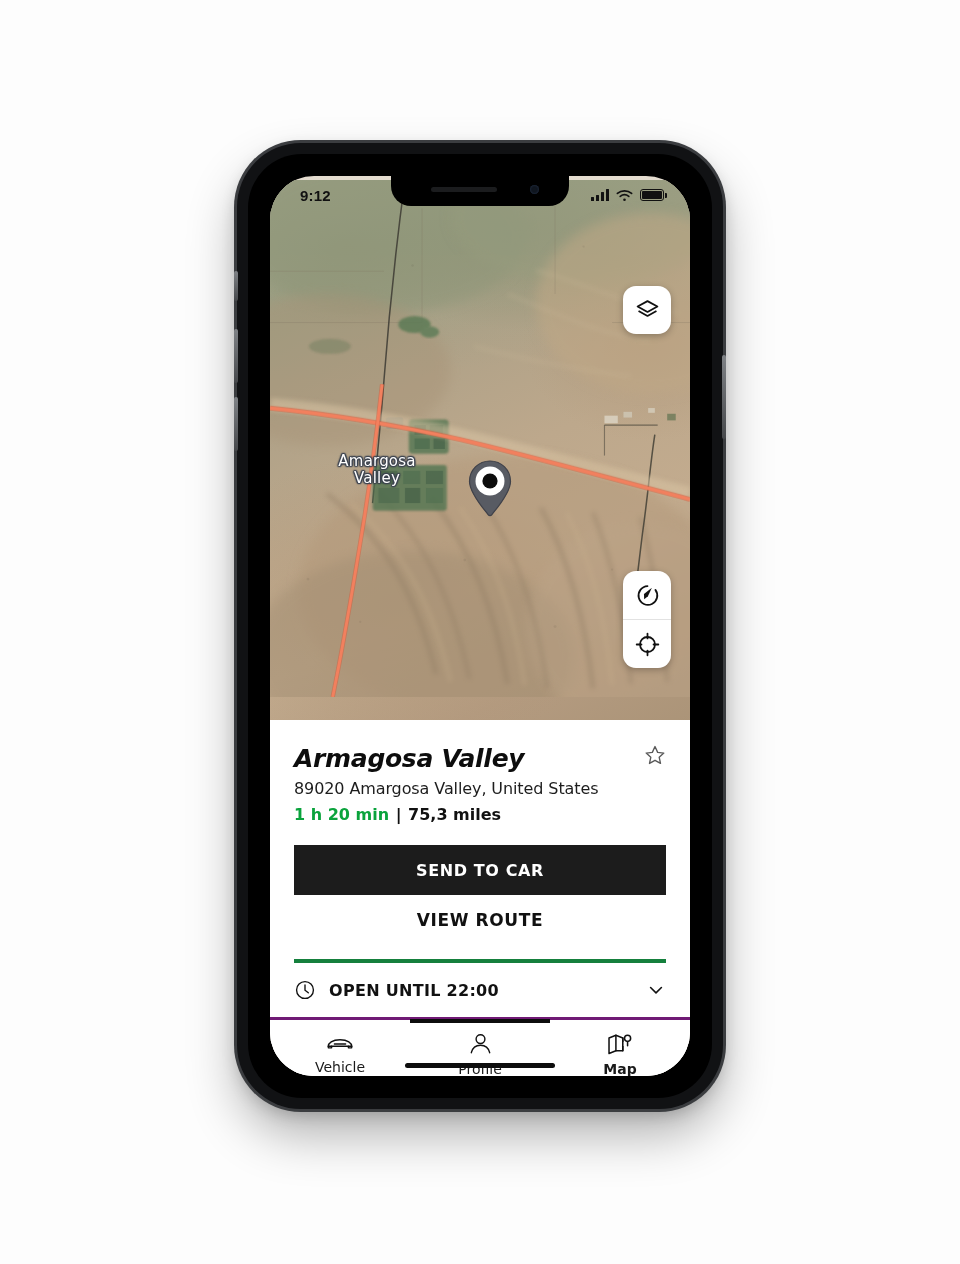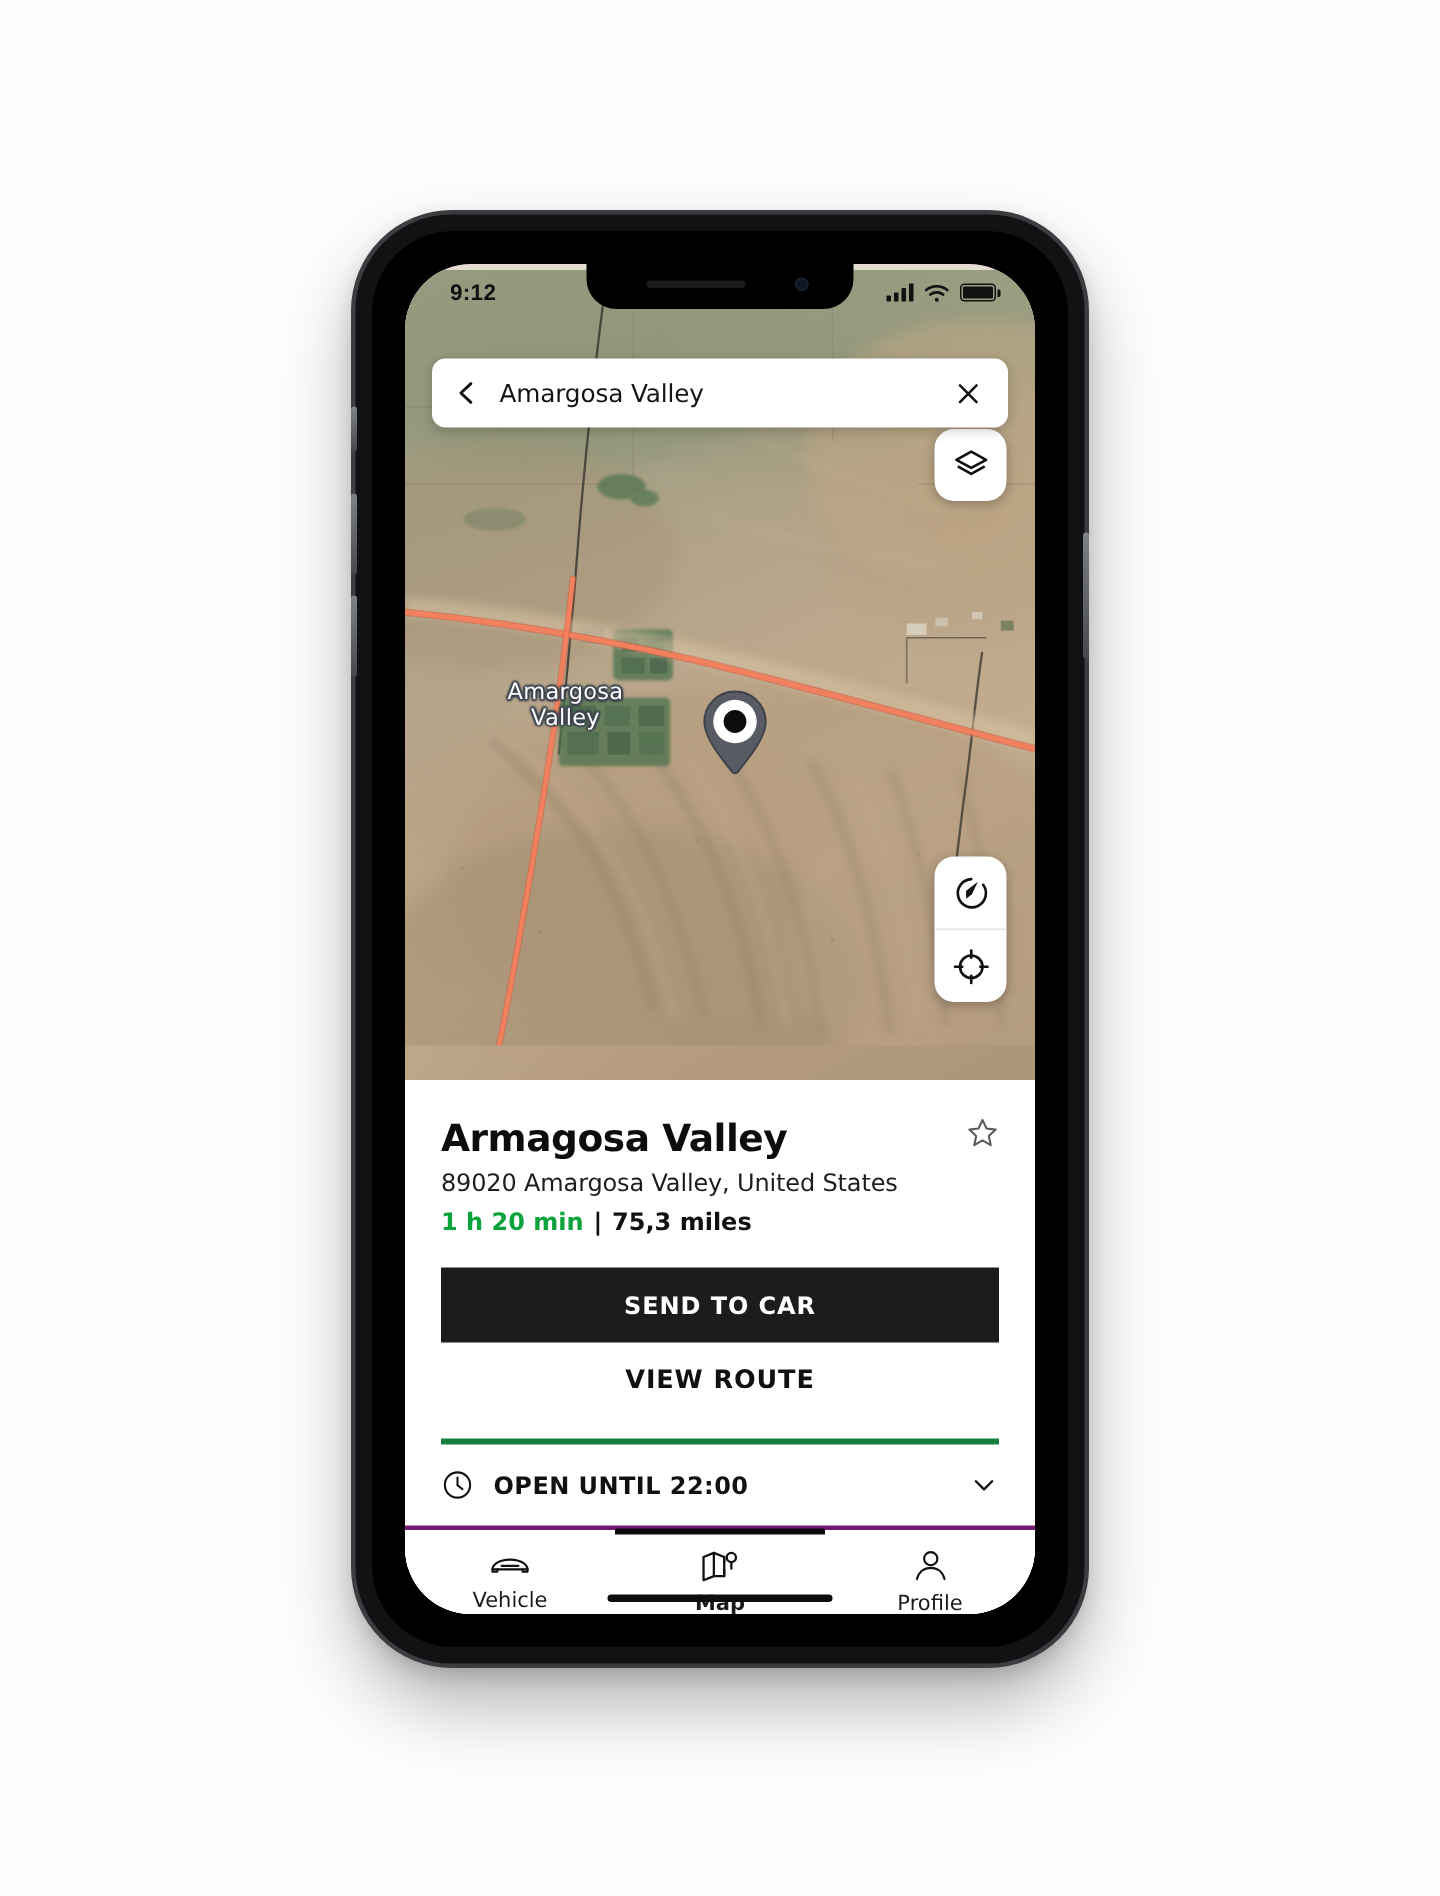--- a/index.html
+++ b/index.html
@@ -144,20 +144,21 @@
   }
   .grabber{
     width:34px; height:4px; background:#c9c9c9; border-radius:3px;
     margin:9px auto 0; cursor:pointer;
   }
   .sheet-body{ padding:15px 24px 0 24px; flex:1; }
   .title-row{ display:flex; align-items:flex-start; justify-content:space-between; }
   .poi-title{
     font-size:25px; font-weight:bold; color:#0d0d0d; letter-spacing:-.3px;
     font-family:"DejaVu Sans", sans-serif;
+    font-style:italic;
   }
   .poi-addr{
     margin-top:6px; font-size:16px; color:#1d1d1d; letter-spacing:-.1px;
     font-family:"DejaVu Sans", sans-serif;
   }
   .poi-meta{
     margin-top:7px; font-size:16px; font-weight:bold; color:#111;
     font-family:"DejaVu Sans", sans-serif;
   }
   .poi-meta .dur{ color:#0aa33c; }
@@ -380,34 +381,20 @@
               <path d="M1.4 4.4 A11 11 0 0 1 15.6 4.4"></path>
               <path d="M4.2 7.4 A7 7 0 0 1 12.8 7.4"></path>
               <circle cx="8.5" cy="10.8" r="1.3" fill="#111" stroke="none"></circle>
             </svg>
             <span class="battery">
                 <span></span>
               </span>
           </div>
         </div>
 
-        <div class="searchbar">
-          <div class="ic-btn">
-            <svg width="20" height="20" viewBox="0 0 24 24" fill="none" stroke="#111" stroke-width="2.3" stroke-linecap="round" stroke-linejoin="round">
-              <polyline points="15.5,4.5 7.5,12 15.5,19.5"></polyline>
-            </svg>
-          </div>
-          <div class="search-text" placeholder="Search">Amargosa Valley</div>
-          <div class="ic-btn">
-            <svg width="19" height="19" viewBox="0 0 24 24" fill="none" stroke="#111" stroke-width="2.1" stroke-linecap="round">
-              <line x1="5" y1="5" x2="19" y2="19"></line>
-              <line x1="19" y1="5" x2="5" y2="19"></line>
-            </svg>
-          </div>
-        </div>
 
         <div class="sheet">
           <div class="grabber"></div>
 
           <div class="sheet-body">
             <div class="title-row">
               <div class="poi-title">Armagosa Valley</div>
               <div class="ic-btn">
                 <svg width="22" height="22" viewBox="0 0 24 24" fill="none" stroke="#5a5a5a" stroke-width="1.5" stroke-linejoin="round">
                   <polygon points="12,2.8 14.9,9.1 21.6,9.9 16.6,14.5 18,21.2 12,17.8 6,21.2 7.4,14.5 2.4,9.9 9.1,9.1"></polygon>
@@ -445,40 +432,40 @@
               <svg width="28" height="20" viewBox="0 0 30 20" fill="none" stroke="#111" stroke-width="1.5" stroke-linecap="round" stroke-linejoin="round">
                 <path d="M2.5 13.5 C2.5 10.5 6.5 6.5 15 6.5 C23.5 6.5 27.5 10.5 27.5 13.5"></path>
                 <path d="M2.5 13.5 L27.5 13.5"></path>
                 <path d="M2.5 13.5 L2.5 15.2 L6 15.2 L6 13.5"></path>
                 <path d="M27.5 13.5 L27.5 15.2 L24 15.2 L24 13.5"></path>
                 <path d="M9 11 L21 11"></path>
               </svg>
               <div class="tab-label">Vehicle</div>
             </div>
 
+            <div class="tab">
+              <svg width="25" height="22" viewBox="0 0 26 23" fill="none" stroke="#111" stroke-width="1.5" stroke-linecap="round" stroke-linejoin="round">
+                <circle cx="13" cy="6.4" r="4.6"></circle>
+                <path d="M3.4 20.6 C4.6 15.6 8.4 12.8 13 12.8 C17.6 12.8 21.4 15.6 22.6 20.6"></path>
+              </svg>
+              <div class="tab-label">Profile</div>
+            </div>
+
             <div class="tab active">
               <svg width="27" height="22" viewBox="0 0 28 23" fill="none" stroke="#111" stroke-width="1.6" stroke-linecap="round" stroke-linejoin="round">
                 <path d="M2 5.2 L9.2 2.4 L9.2 18.6 L2 21.4 Z"></path>
                 <path d="M9.2 2.4 L16.4 5.2 L16.4 18.6 L9.2 18.6"></path>
                 <path d="M16.4 5.2 L16.4 9"></path>
                 <path d="M16.4 18.6 L16.4 14"></path>
                 <circle cx="21.4" cy="5.6" r="3.2"></circle>
                 <path d="M21.4 8.8 L21.4 13.4"></path>
               </svg>
               <div class="tab-label">Map</div>
             </div>
 
-            <div class="tab">
-              <svg width="25" height="22" viewBox="0 0 26 23" fill="none" stroke="#111" stroke-width="1.5" stroke-linecap="round" stroke-linejoin="round">
-                <circle cx="13" cy="6.4" r="4.6"></circle>
-                <path d="M3.4 20.6 C4.6 15.6 8.4 12.8 13 12.8 C17.6 12.8 21.4 15.6 22.6 20.6"></path>
-              </svg>
-              <div class="tab-label">Profile</div>
-            </div>
-
             <div class="home-indicator"></div>
           </div>
         </div>
 
         <div class="notch">
           <div class="speaker"></div>
           <div class="cam"></div>
         </div>
 
       </div>

